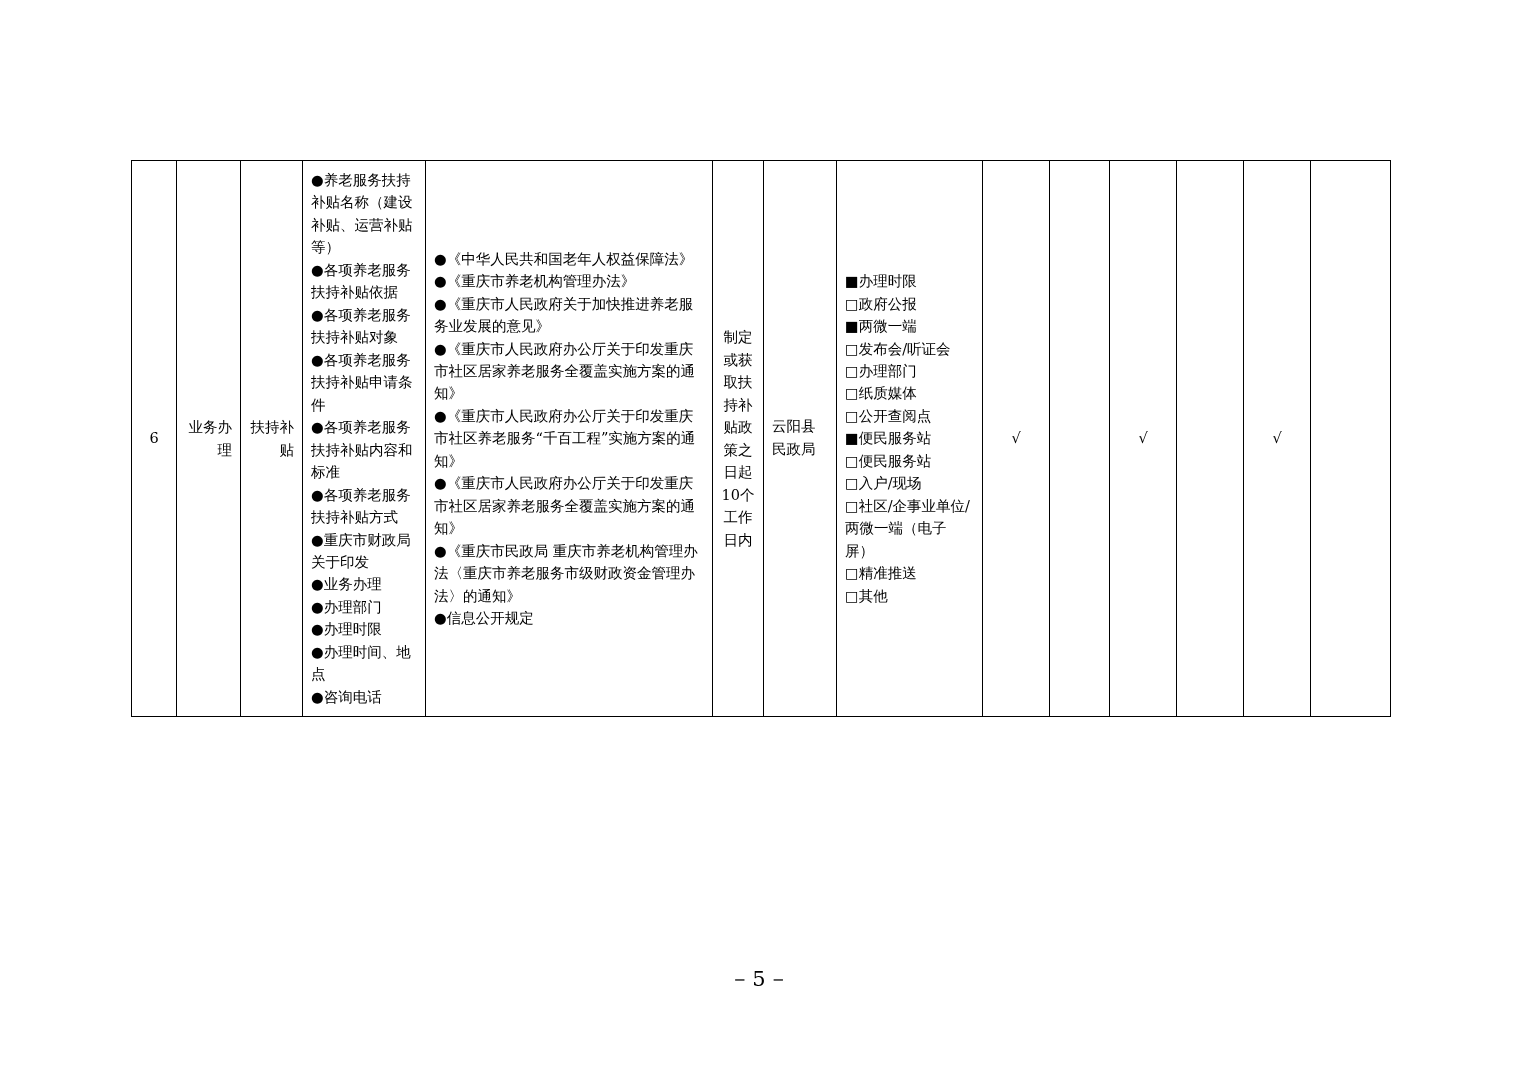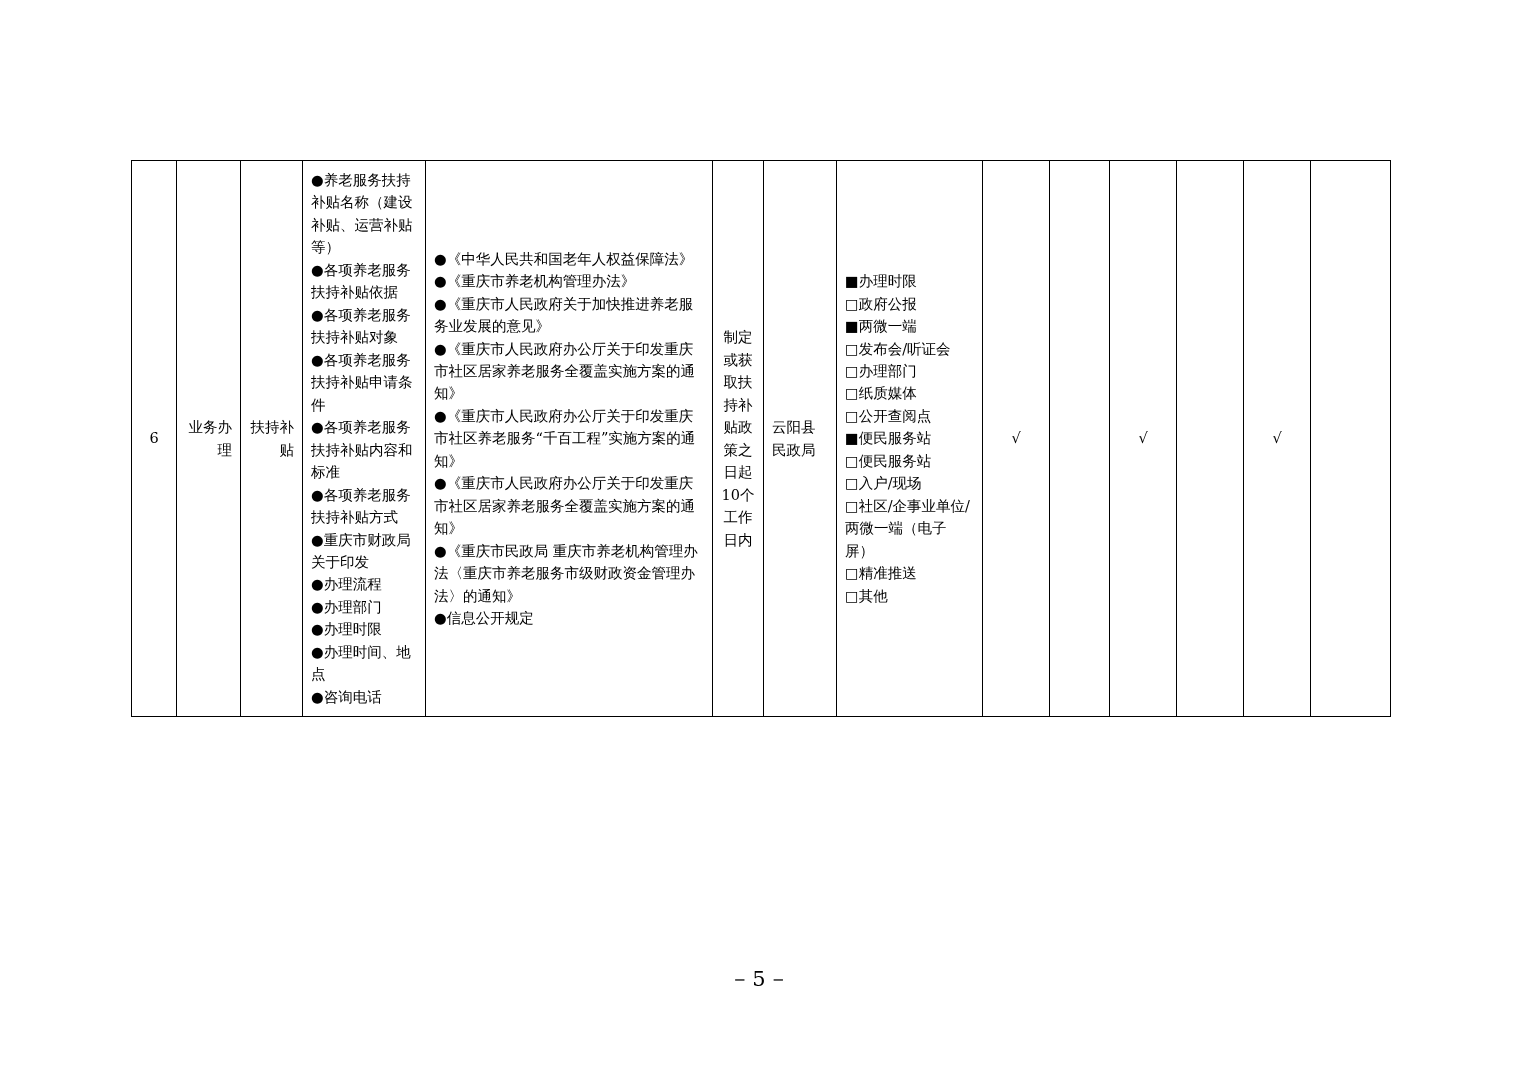--- a/index.html
+++ b/index.html
@@ -69,20 +69,21 @@
   .deadline {
     padding: 4px 6px;
     line-height: 1.5;
     text-align: center;
     margin-top: 8px;
   }
   .dept {
     padding: 4px 6px;
     line-height: 1.5;
     text-align: left;
+    font-family: Liberation Mono, monospace;
   }
   .pagenum {
     position: absolute;
     left: 0;
     top: 965px;
     width: 1520px;
     text-align: center;
     font-size: 21px;
     letter-spacing: 2px;
     font-family: "DejaVu Serif", "Liberation Serif", serif;
@@ -125,21 +126,21 @@
         </td>
 
         <td class="bullets">
           <div class="li">●养老服务扶持补贴名称（建设补贴、运营补贴等）</div>
           <div class="li">●各项养老服务扶持补贴依据</div>
           <div class="li">●各项养老服务扶持补贴对象</div>
           <div class="li">●各项养老服务扶持补贴申请条件</div>
           <div class="li">●各项养老服务扶持补贴内容和标准</div>
           <div class="li">●各项养老服务扶持补贴方式</div>
           <div class="li">●重庆市财政局关于印发</div>
-          <div class="li">●办理流程</div>
+          <div class="li">●业务办理</div>
           <div class="li">●办理部门</div>
           <div class="li">●办理时限</div>
           <div class="li">●办理时间、地点</div>
           <div class="li">●咨询电话</div>
         </td>
 
         <td class="refs">
           <div class="li">●《中华人民共和国老年人权益保障法》</div>
           <div class="li">●《重庆市养老机构管理办法》</div>
           <div class="li">●《重庆市人民政府关于加快推进养老服务业发展的意见》</div>

